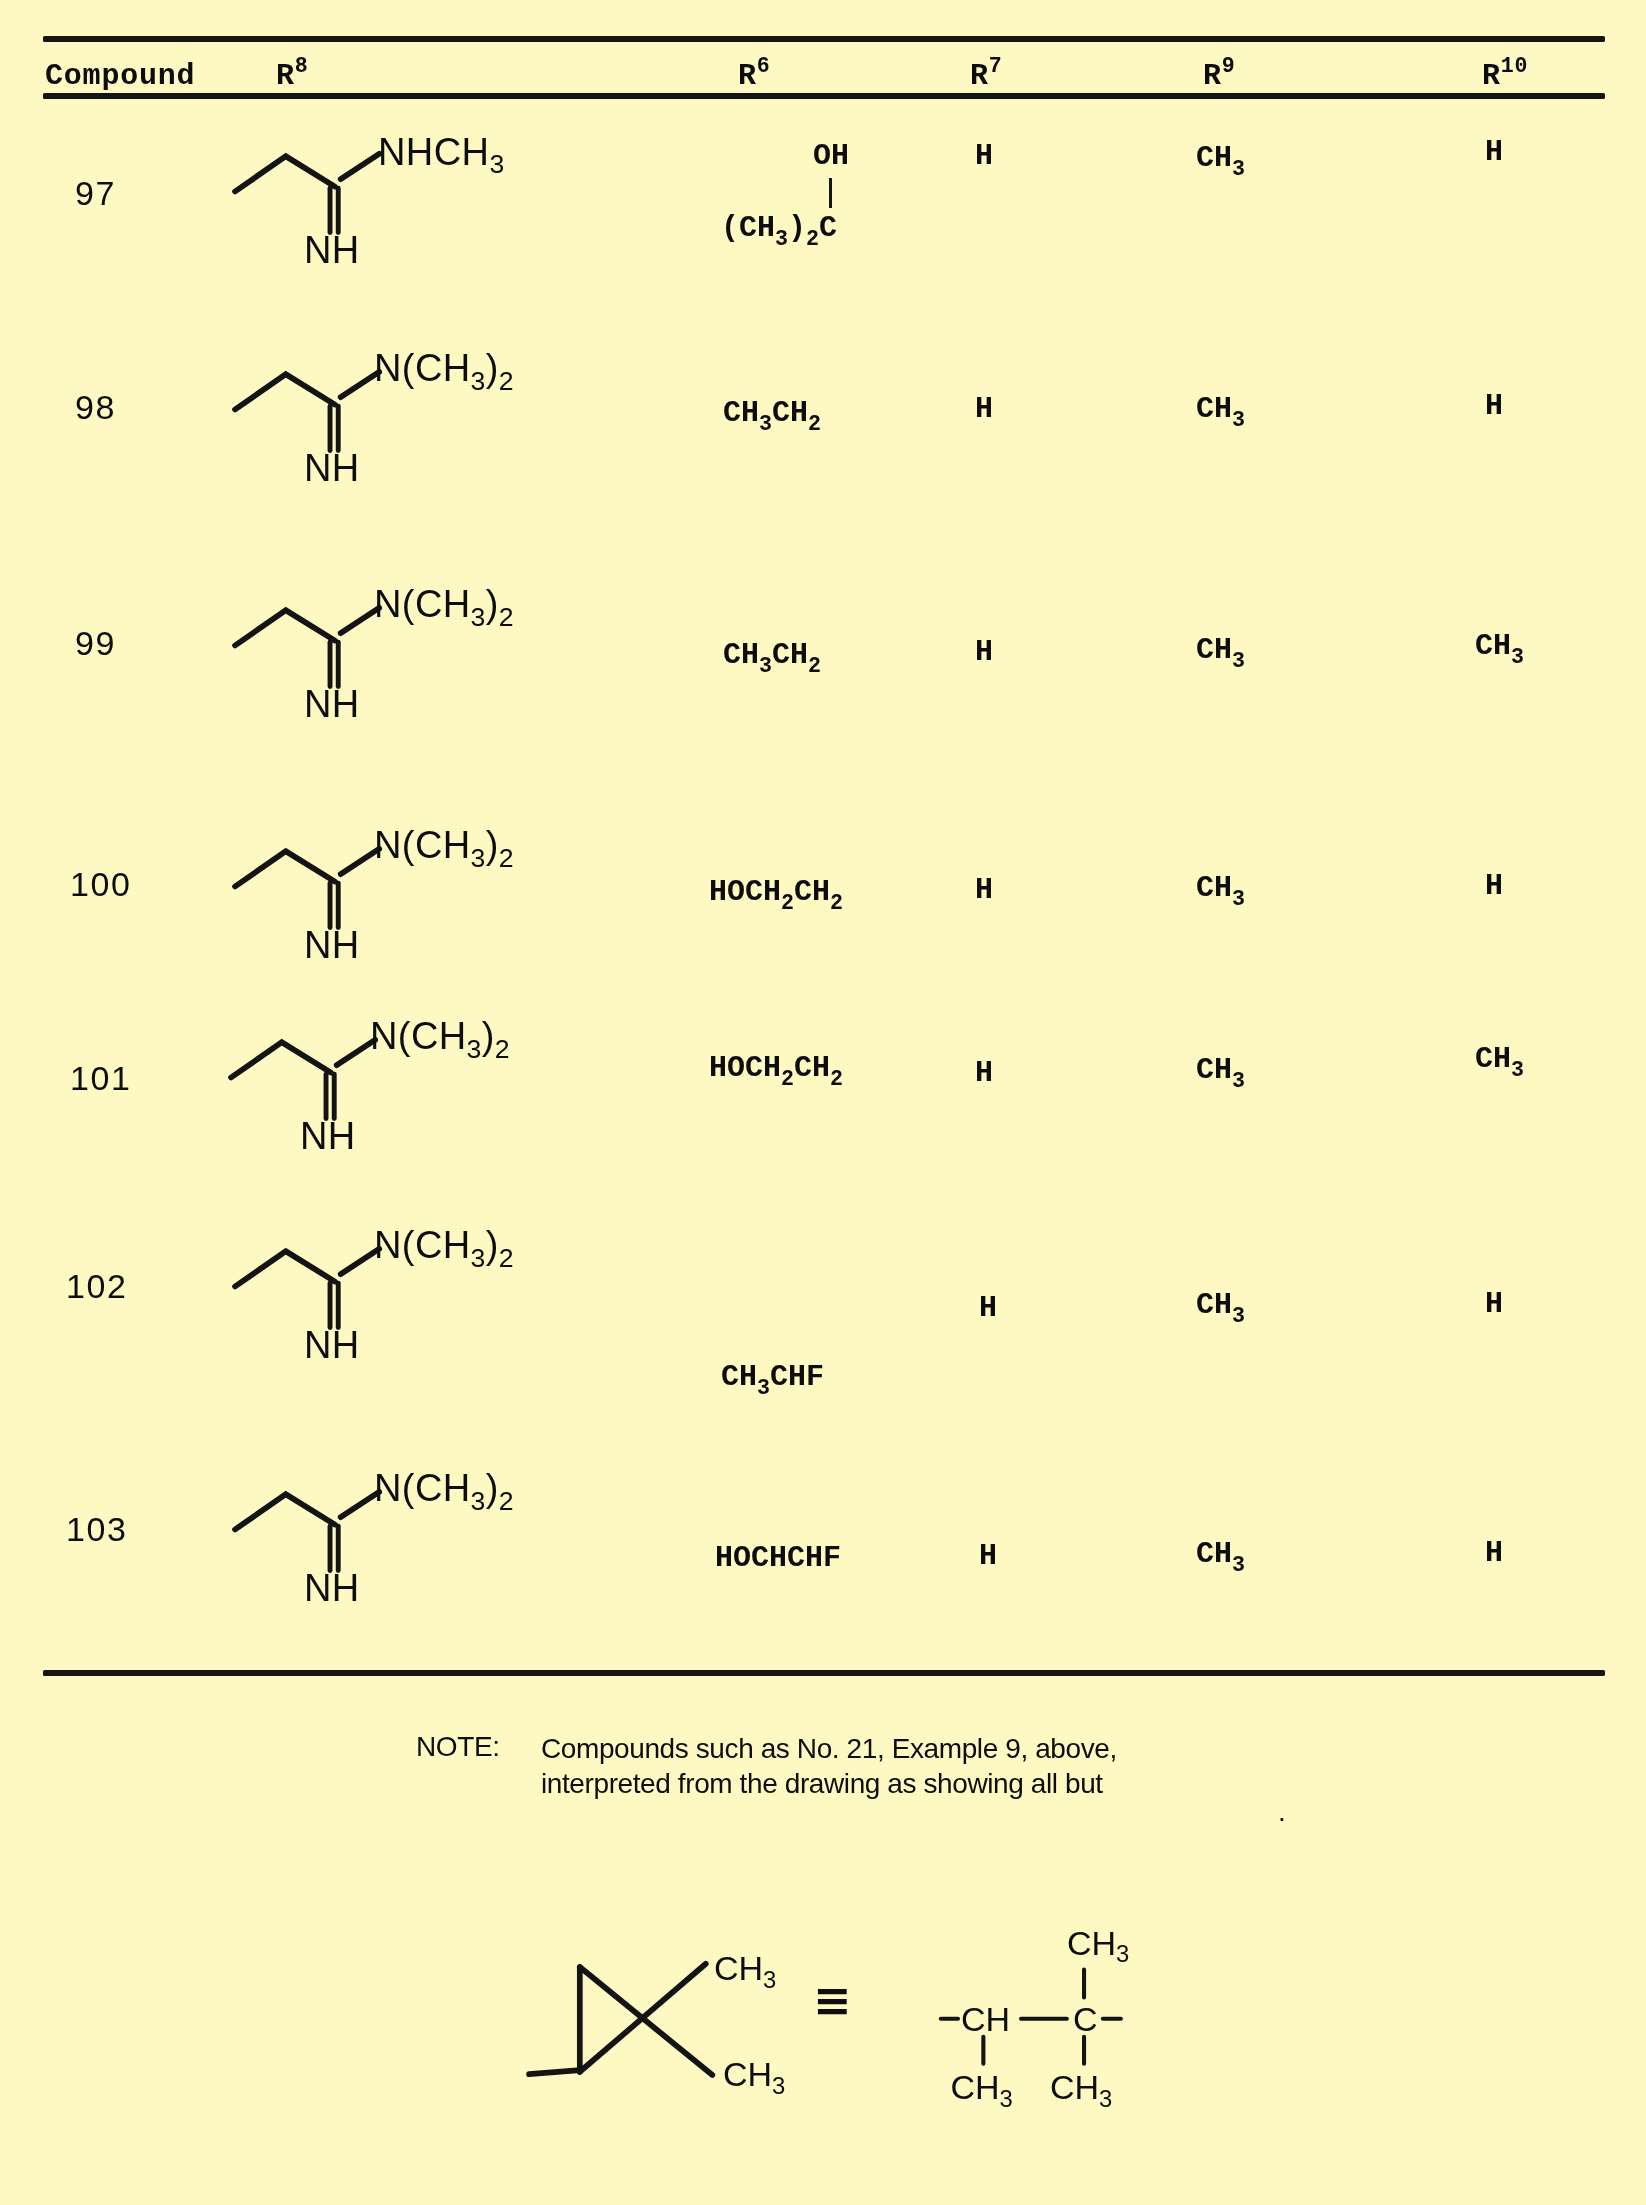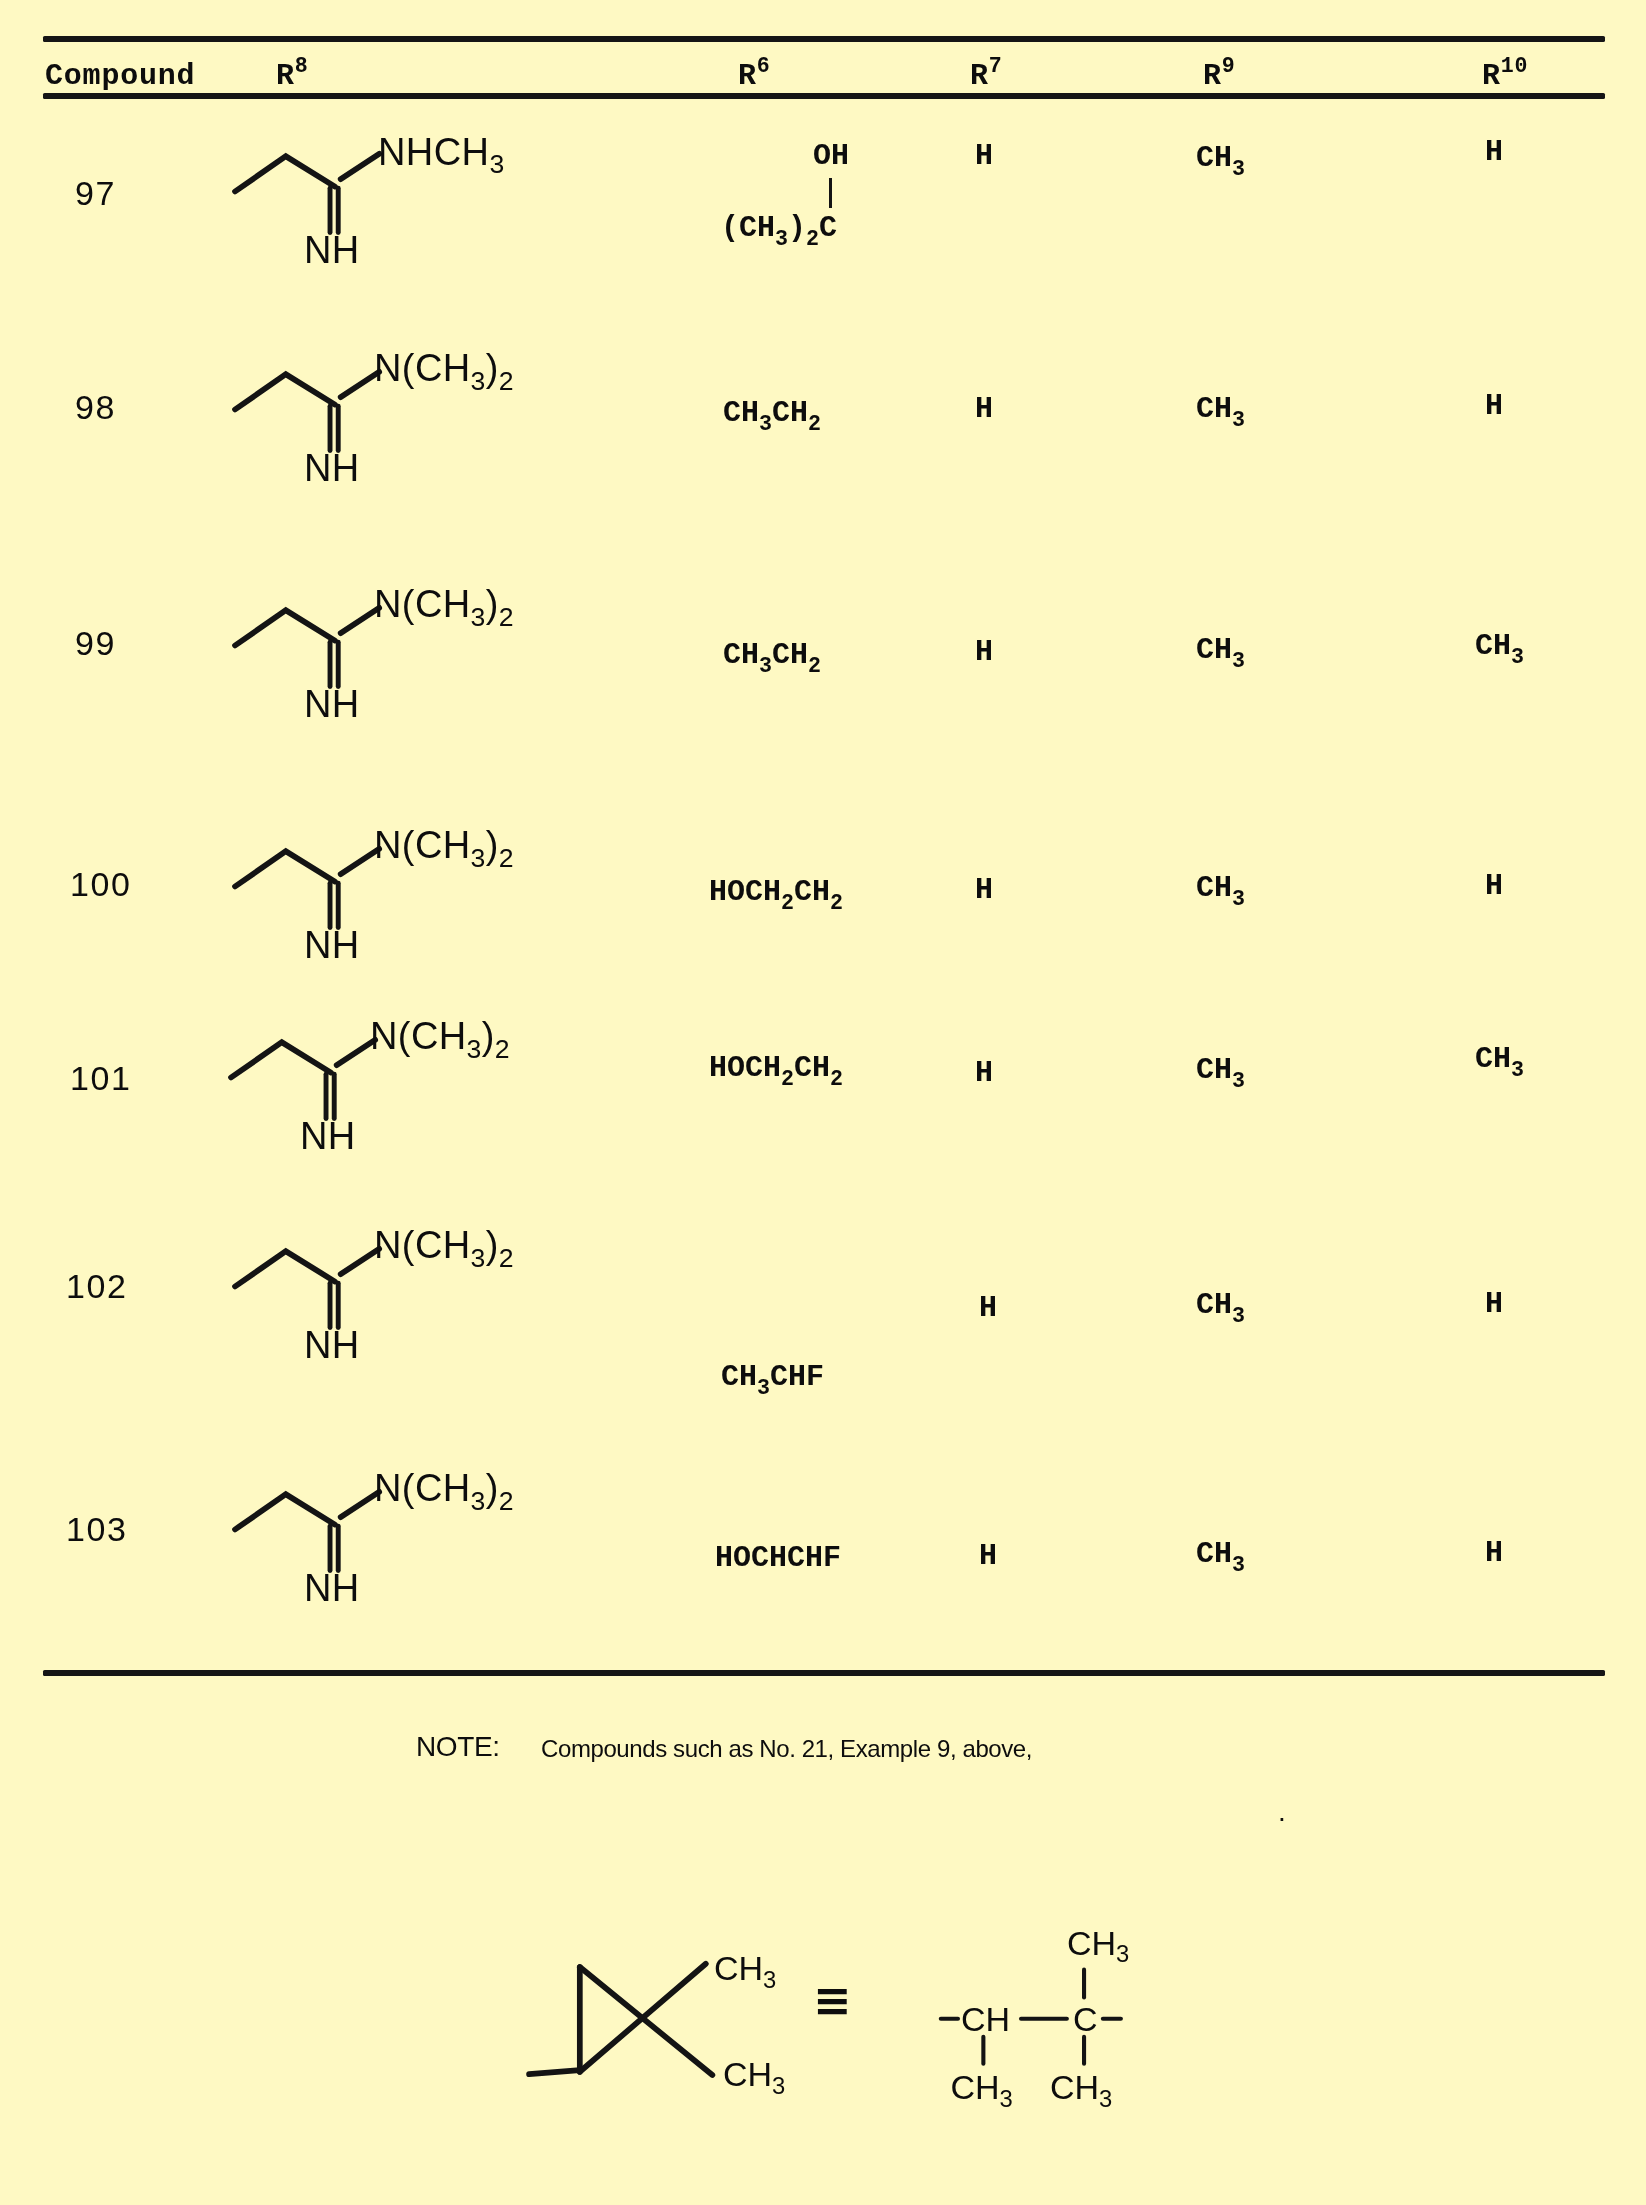--- a/index.html
+++ b/index.html
@@ -58,21 +58,21 @@
   .vbar{position:absolute;width:3.3px;background:#141414;}
   
   .note-label{
     position:absolute;
     font-size:28px;
     letter-spacing:-0.4px;
     white-space:nowrap;
   }
   .note-lines{position:absolute;width:705px;}
   .note-lines div{
-    font-size:24px;
+    font-size:28px;
     line-height:35px;
     letter-spacing:-0.4px;
     white-space:nowrap;
   }
   .stray-dot{position:absolute;font-size:28px;}
   
   .equiv-part{position:absolute;}
   .eqlabel{
     position:absolute;
     font-family:"Liberation Sans",sans-serif;
@@ -234,20 +234,21 @@
     <span class="formula" style="left:715px;top:1541px;"><span>HOCHCHF</span></span>
     <span class="formula" style="left:979px;top:1539px;"><span>H</span></span>
     <span class="formula" style="left:1196px;top:1537px;"><span>CH</span><span class="sb">3</span></span>
     <span class="formula" style="left:1485px;top:1536px;"><span>H</span></span>
   </div>
 
   <div>
     <span class="note-label" style="left:416px;top:1731px;">NOTE:</span>
     <div class="note-lines" style="left:541px;top:1731px;">
       <div>Compounds such as No. 21, Example 9, above,</div>
+      <div>interpreted from the drawing as showing all but</div>
     </div>
     <span class="stray-dot" style="left:1278px;top:1796px;">.</span>
   </div>
 
   <div>
 
     <div class="equiv-part" style="left:516px;top:1926px;width:270px;height:213px;">
       <svg class="eqsvg" width="270" height="213" viewBox="0 0 330 260">
         <line x1="78" y1="50" x2="78" y2="178"></line>
         <line x1="78" y1="50" x2="240" y2="182"></line>

